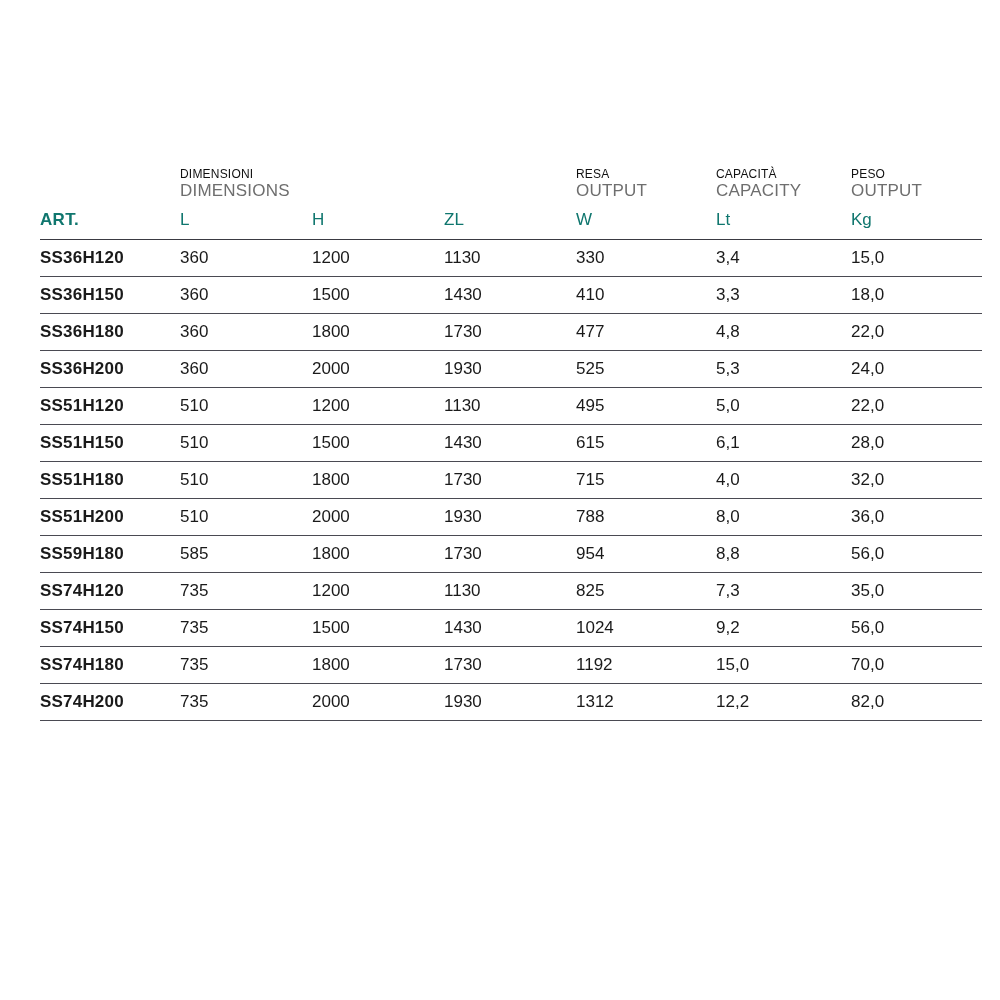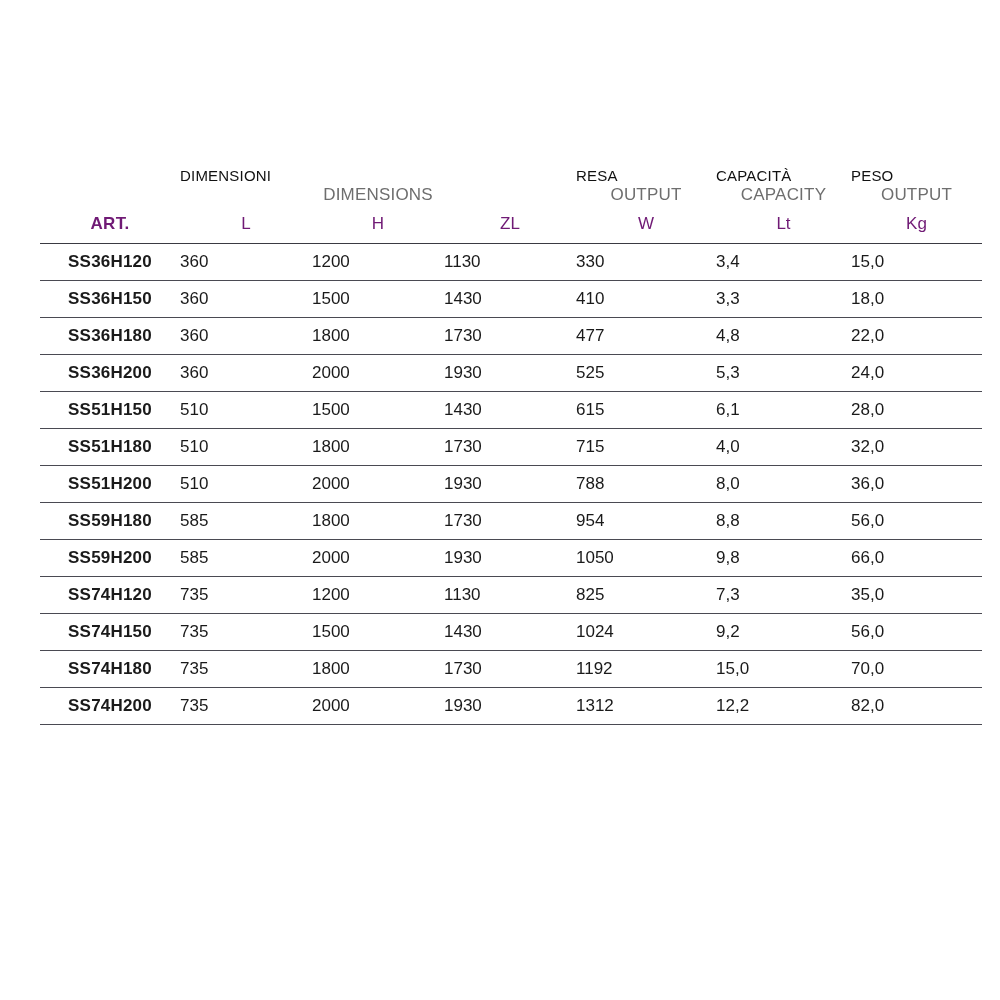--- a/index.html
+++ b/index.html
@@ -44,64 +44,61 @@
   
   .group-head td {
     vertical-align: bottom;
     padding: 0 0 10px 0;
     border: none;
   }
   .grp {
     line-height: 1.12;
   }
   .grp .it {
-    font-size: 15px;
+    font-size: 12px;
     letter-spacing: 0.2px;
     color: #111;
     display: block;
     font-weight: 400;
   }
   .grp .en {
     font-size: 17px;
     letter-spacing: 0.2px;
     color: #6e6e6e;
     display: block;
     font-weight: 400;
-    text-align: center;
   }
 
   
   .col-head td {
     font-size: 17px;
     padding: 0 0 9px 0;
     border: none;
     vertical-align: bottom;
-    color: #701a75;
-    text-align: center;
+    color: #0f766e;
   }
   .col-head td.art-cell {
     font-weight: 700;
     letter-spacing: 0.3px;
   }
 
   
   tbody tr td {
     border-top: 1px solid #4a4a52;
     font-size: 17px;
     padding: 8px 0 8px 0;
     height: 18px;
     color: #1a1a1a;
   }
   tbody tr:last-child td {
     border-bottom: 1px solid #4a4a52;
   }
   tbody td.art-cell {
     font-weight: 700;
     letter-spacing: 0.2px;
-    text-align: center;
   }
   tbody td.num {
     font-weight: 400;
   }
   
   tbody tr:first-child td {
     border-top: 1.6px solid #3a3a42;
   }
 </style>
 </head>
@@ -187,20 +184,29 @@
       <tr>
         <td class="art-cell">SS36H200</td>
         <td class="num">360</td>
         <td class="num">2000</td>
         <td class="num">1930</td>
         <td class="num">525</td>
         <td class="num">5,3</td>
         <td class="num">24,0</td>
       </tr>
       <tr>
+        <td class="art-cell">SS51H120</td>
+        <td class="num">510</td>
+        <td class="num">1200</td>
+        <td class="num">1130</td>
+        <td class="num">495</td>
+        <td class="num">5,0</td>
+        <td class="num">22,0</td>
+      </tr>
+      <tr>
         <td class="art-cell">SS51H150</td>
         <td class="num">510</td>
         <td class="num">1500</td>
         <td class="num">1430</td>
         <td class="num">615</td>
         <td class="num">6,1</td>
         <td class="num">28,0</td>
       </tr>
       <tr>
         <td class="art-cell">SS51H180</td>
@@ -223,29 +229,20 @@
       <tr>
         <td class="art-cell">SS59H180</td>
         <td class="num">585</td>
         <td class="num">1800</td>
         <td class="num">1730</td>
         <td class="num">954</td>
         <td class="num">8,8</td>
         <td class="num">56,0</td>
       </tr>
       <tr>
-        <td class="art-cell">SS59H200</td>
-        <td class="num">585</td>
-        <td class="num">2000</td>
-        <td class="num">1930</td>
-        <td class="num">1050</td>
-        <td class="num">9,8</td>
-        <td class="num">66,0</td>
-      </tr>
-      <tr>
         <td class="art-cell">SS74H120</td>
         <td class="num">735</td>
         <td class="num">1200</td>
         <td class="num">1130</td>
         <td class="num">825</td>
         <td class="num">7,3</td>
         <td class="num">35,0</td>
       </tr>
       <tr>
         <td class="art-cell">SS74H150</td>

